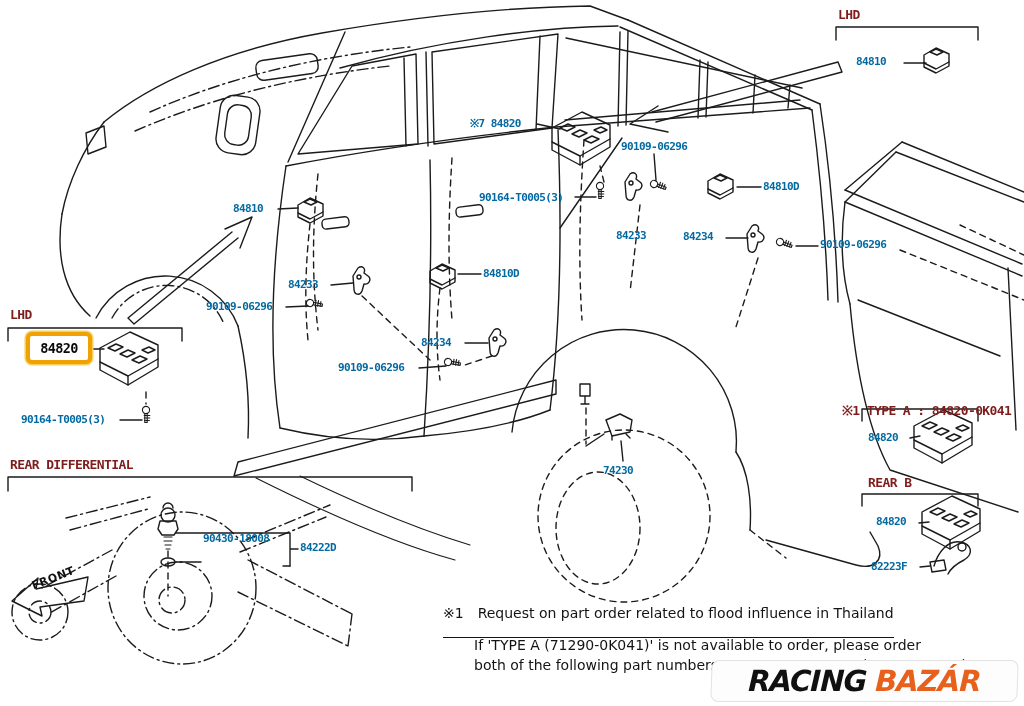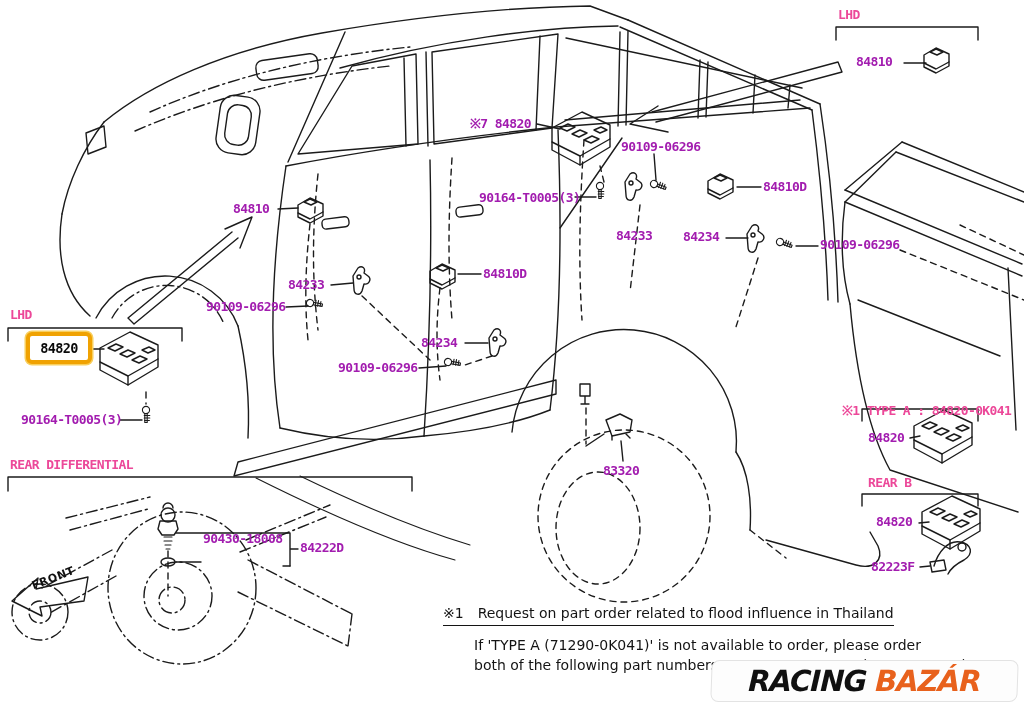--- a/index.html
+++ b/index.html
@@ -4,33 +4,33 @@
 <style>
   html,body{margin:0;padding:0;background:#ffffff;}
   .canvas{position:relative;width:1024px;height:706px;background:#ffffff;overflow:hidden;
           font-family:"DejaVu Sans",sans-serif;}
   svg.art{position:absolute;left:0;top:0;}
   .stroke{fill:none;stroke:#1b1b1b;stroke-width:1.4;stroke-linecap:round;stroke-linejoin:round;}
   .thin{stroke-width:1.1;}
   .dash{stroke-dasharray:6 5;}
   .dashdot{stroke-dasharray:11 4 2 4;}
   .part-label{position:absolute;font-family:"DejaVu Sans Mono","Liberation Mono",monospace;
-              font-weight:bold;font-size:13px;line-height:14px;letter-spacing:-0.6px;
-              color:#a21caf;white-space:nowrap;}
+              font-weight:bold;font-size:11px;line-height:14px;letter-spacing:-0.6px;
+              color:#0369a1;white-space:nowrap;}
   .group-label{position:absolute;font-family:"DejaVu Sans Mono","Liberation Mono",monospace;
                font-weight:bold;font-size:13px;line-height:14px;letter-spacing:-0.6px;
-               color:#ec4899;white-space:nowrap;}
+               color:#7f1d1d;white-space:nowrap;}
   .highlight-box{position:absolute;left:26px;top:332px;width:58px;height:24px;
                  border:4px solid #F0A202;border-radius:6px;background:#fff;
                  box-shadow:0 0 0 1.5px #f8cf5e;display:flex;align-items:center;justify-content:center;
                  font-family:"DejaVu Sans Mono","Liberation Mono",monospace;font-weight:bold;
                  font-size:13.5px;letter-spacing:-0.6px;color:#0a0a0a;}
   .note{position:absolute;font-family:"DejaVu Sans",sans-serif;color:#141414;font-size:14px;
         white-space:nowrap;}
-  .note-head{left:443px;top:605px;border-bottom:1.6px solid #141414;padding-bottom:4px;}
+  .note-head{left:443px;top:605px;border-bottom:1.6px solid #141414;padding-bottom:16px;}
   .note-head .mk{margin-right:14px;}
   .front-label{position:absolute;left:30px;top:580px;font-weight:bold;font-size:11px;
                letter-spacing:0.5px;color:#111;transform:rotate(-21deg);transform-origin:left top;}
   .watermark{position:absolute;left:711px;top:660px;width:305px;height:40px;background:#fdfdfd;
              border:1px solid #e3e3e3;border-radius:8px;display:flex;align-items:center;
              justify-content:center;gap:9px;font-style:italic;font-weight:bold;font-size:29px;
              font-family:"DejaVu Sans",sans-serif;letter-spacing:-1px;transform:skewX(-2deg);}
   .watermark .w1{color:#101010;}
   .watermark .w2{color:#E8611C;}
 </style>
@@ -255,21 +255,21 @@
 <div class="part-label" style="left:233px;top:202px">84810</div>
 <div class="part-label" style="left:288px;top:278px">84233</div>
 <div class="part-label" style="left:206px;top:300px">90109-06296</div>
 <div class="part-label" style="left:483px;top:267px">84810D</div>
 <div class="part-label" style="left:421px;top:336px">84234</div>
 <div class="part-label" style="left:338px;top:361px">90109-06296</div>
 <div class="highlight-box">84820</div>
 <div class="part-label" style="left:21px;top:413px">90164-T0005(3)</div>
 <div class="part-label" style="left:300px;top:541px">84222D</div>
 <div class="part-label" style="left:203px;top:532px">90430-18008</div>
-<div class="part-label" style="left:603px;top:464px">83320</div>
+<div class="part-label" style="left:603px;top:464px">74230</div>
 <div class="part-label" style="left:868px;top:431px">84820</div>
 <div class="part-label" style="left:876px;top:515px">84820</div>
 <div class="part-label" style="left:871px;top:560px">82223F</div>
 
 <div class="group-label" style="left:10px;top:308px">LHD</div>
 <div class="group-label" style="left:838px;top:8px">LHD</div>
 <div class="group-label" style="left:10px;top:458px">REAR DIFFERENTIAL</div>
 <div class="group-label" style="left:842px;top:404px">※1 TYPE A : 84820-0K041</div>
 <div class="group-label" style="left:868px;top:476px">REAR B</div>
 <div class="front-label">FRONT</div>

